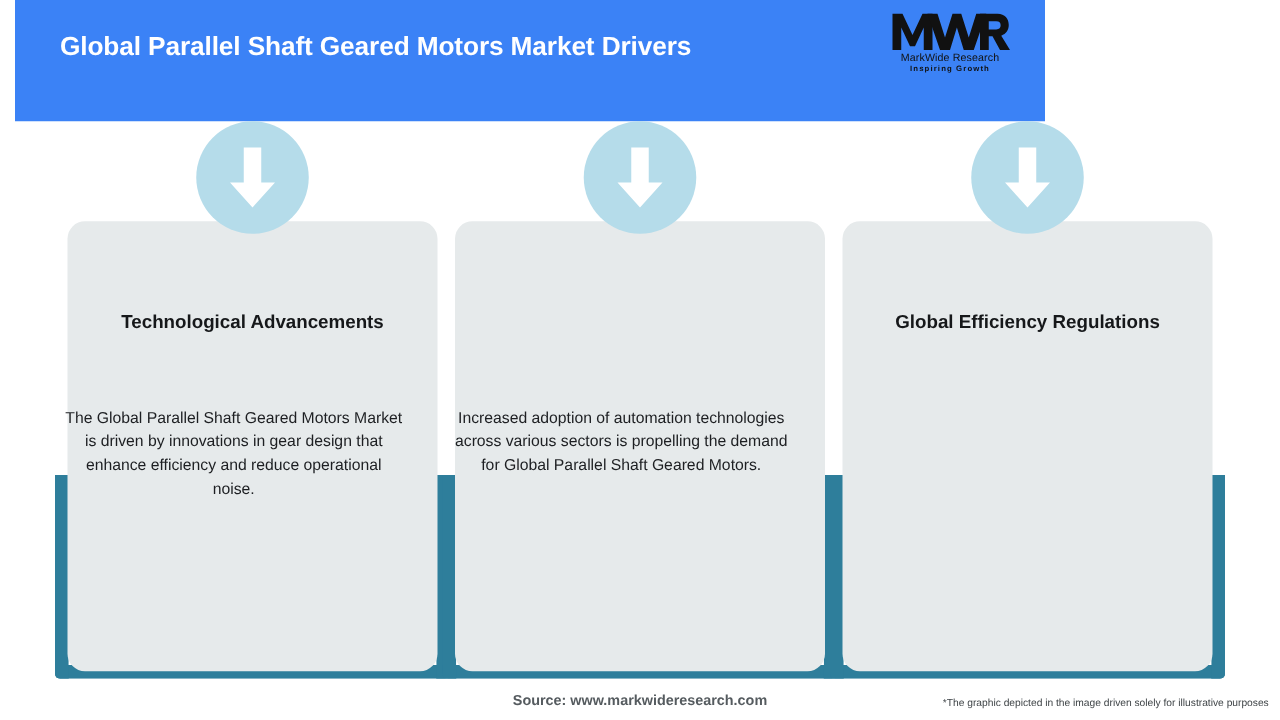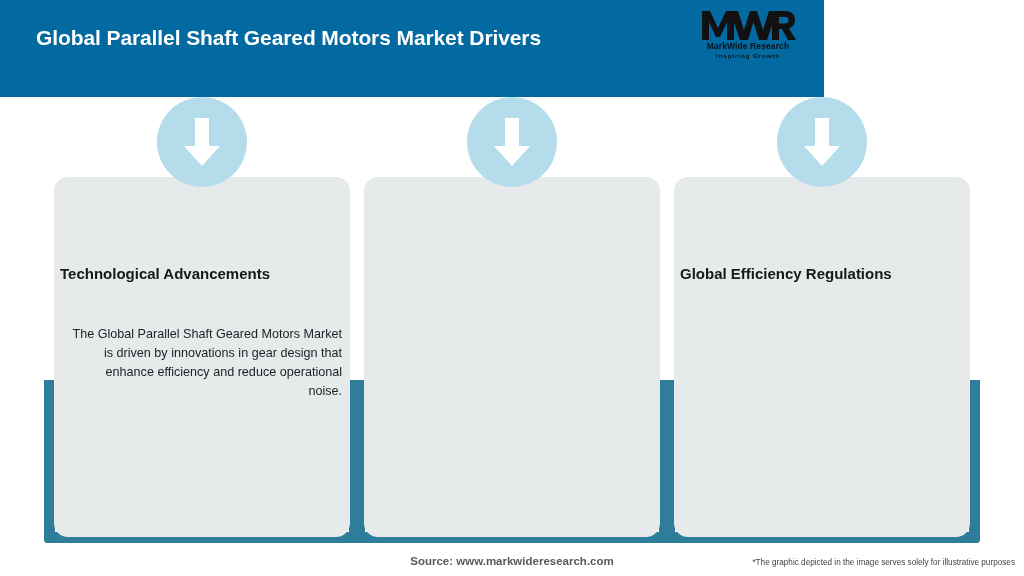--- a/index.html
+++ b/index.html
@@ -11,25 +11,25 @@
     height: 576px;
     background: #ffffff;
     font-family: "Liberation Sans", sans-serif;
     overflow: hidden;
     position: relative;
   }
 
   
   #header-bar {
     position: absolute;
-    left: 0;
+    left: 12px;
     top: 0;
     width: 824px;
     height: 97px;
-    background: #0369a1;
+    background: #3b82f6;
   }
   #page-title {
     position: absolute;
     left: 36px;
     top: 26px;
     font-size: 21px;
     font-weight: bold;
     color: #ffffff;
     letter-spacing: -0.1px;
     white-space: nowrap;
@@ -42,21 +42,21 @@
     height: 62px;
     text-align: center;
   }
   #brand-logo .logo-mark {
     display: block;
     margin: 0 auto;
   }
   #brand-logo .logo-name {
     display: block;
     font-size: 8.5px;
-    font-weight: bold;
+    font-weight: normal;
     color: #111111;
     letter-spacing: 0.1px;
     margin-top: -1px;
     white-space: nowrap;
   }
   #brand-logo .logo-tagline {
     display: block;
     font-size: 6.2px;
     font-weight: bold;
     color: #111111;
@@ -122,36 +122,36 @@
     align-items: center;
     justify-content: center;
   }
   .card-icon-circle svg { display: block; }
 
   .card-title {
     position: absolute;
     top: 152px;
     left: 16px;
     width: 284px;
+    text-align: center;
     font-size: 15px;
     font-weight: bold;
     color: #16181a;
     line-height: 1.25;
-    margin-top: 16px;
   }
 
   .card-desc {
     position: absolute;
     top: 228px;
-    left: 28px;
+    left: 8px;
     width: 270px;
     font-size: 12.6px;
     color: #1d1f22;
     line-height: 1.52;
-    text-align: right;
+    text-align: center;
   }
 
   
   #footer {
     position: absolute;
     left: 0;
     top: 537px;
     width: 1024px;
     height: 39px;
     border-radius: 13px;
@@ -212,31 +212,32 @@
   </div>
 
   <div class="driver-card-wrap pos-1">
     <div class="card-frame"></div>
     <div class="card-body"></div>
     <div class="card-icon-circle">
       <svg width="42" height="52" viewBox="0 0 42 52">
         <path d="M14 2 L28 2 L28 30 L39 30 L21 50 L3 30 L14 30 Z" fill="#ffffff"></path>
       </svg>
     </div>
+    <div class="card-desc">Increased adoption of automation technologies across various sectors is propelling the demand for Global Parallel Shaft Geared Motors.</div>
   </div>
 
   <div class="driver-card-wrap pos-2">
     <div class="card-frame"></div>
     <div class="card-body"></div>
     <div class="card-icon-circle">
       <svg width="42" height="52" viewBox="0 0 42 52">
         <path d="M14 2 L28 2 L28 30 L39 30 L21 50 L3 30 L14 30 Z" fill="#ffffff"></path>
       </svg>
     </div>
     <div class="card-title">Global Efficiency Regulations</div>
   </div>
 
 </div>
 
 <div id="footer">
   <div id="source-label">Source: www.markwideresearch.com</div>
-  <div id="disclaimer-label">*The graphic depicted in the image serves solely for illustrative purposes</div>
+  <div id="disclaimer-label">*The graphic depicted in the image driven solely for illustrative purposes</div>
 </div>
 
 </body></html>

